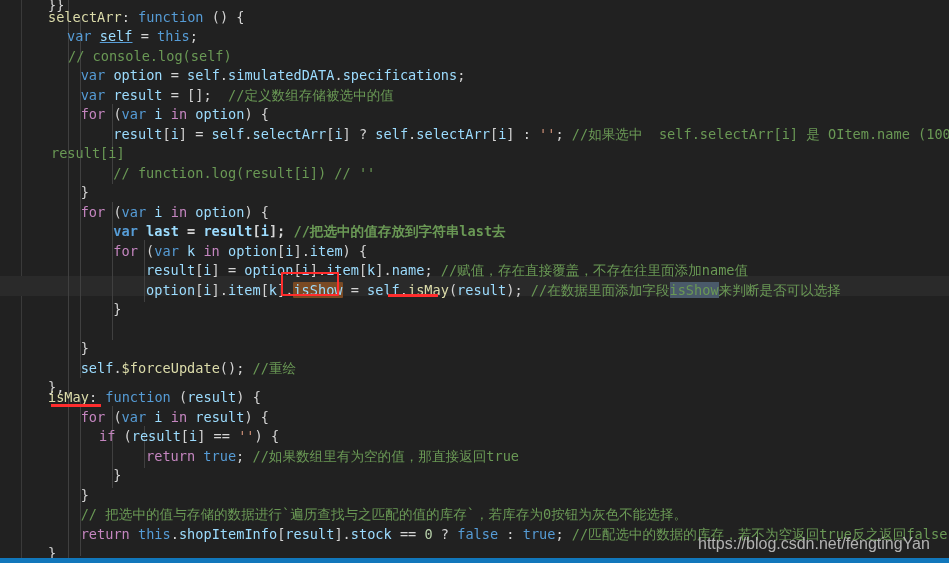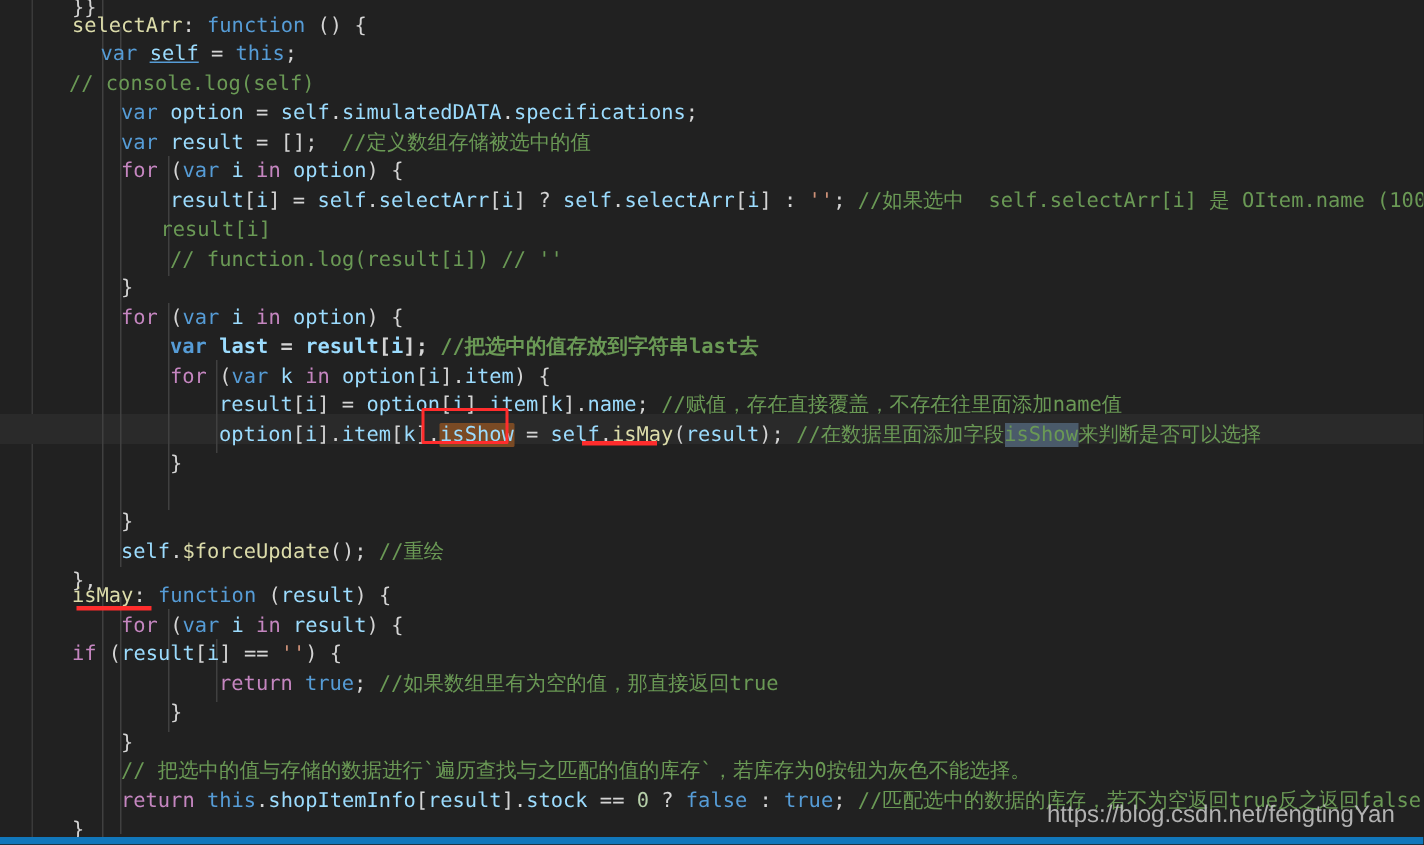--- a/index.html
+++ b/index.html
@@ -159,40 +159,40 @@
       <div class="indent-guide" style="left: 112px; top: 202px; height: 138px;"></div>
       <div class="indent-guide" style="left: 112px; top: 406px; height: 82px;"></div>
       <div class="indent-guide" style="left: 144px; top: 240px; height: 62px;"></div>
       <div class="indent-guide" style="left: 144px; top: 426px; height: 42px;"></div>
     </div>
 
   <div class="code-surface" id="code-surface">
       <div class="line" style="top: -4px;"><span class="txt" style="padding-left: 48px;"><span class="pun">}}</span></span></div>
       <div class="line" style="top: 8px;"><span class="txt" style="padding-left: 48px;"><span class="fn">selectArr</span><span class="pun">: </span><span class="kw2">function</span><span class="pun"> () {</span></span></div>
       <div class="line" style="top: 27px;"><span class="txt" style="padding-left: 67px;"><span class="kw2">var</span><span class="pun"> </span><span class="id underline-blue">self</span><span class="op"> = </span><span class="kw2">this</span><span class="pun">;</span></span></div>
-      <div class="line" style="top: 47px;"><span class="txt" style="padding-left: 46px;"><span class="cmt">// console.log(self)</span></span></div>
+      <div class="line" style="top: 47px;"><span class="txt" style="padding-left: 68px;"><span class="cmt">// console.log(self)</span></span></div>
       <div class="line" style="top: 66px;"><span class="txt" style="padding-left: 80.68px;"><span class="kw2">var</span><span class="pun"> </span><span class="id">option</span><span class="op"> = </span><span class="id">self</span><span class="pun">.</span><span class="id">simulatedDATA</span><span class="pun">.</span><span class="id">specifications</span><span class="pun">;</span></span></div>
       <div class="line" style="top: 86px;"><span class="txt" style="padding-left: 80.68px;"><span class="kw2">var</span><span class="pun"> </span><span class="id">result</span><span class="pun"> = [];  </span><span class="cmt">//定义数组存储被选中的值</span></span></div>
       <div class="line" style="top: 105px;"><span class="txt" style="padding-left: 80.68px;"><span class="kw">for</span><span class="pun"> (</span><span class="kw2">var</span><span class="pun"> </span><span class="id">i</span><span class="pun"> </span><span class="kw">in</span><span class="pun"> </span><span class="id">option</span><span class="pun">) {</span></span></div>
       <div class="line" style="top: 125px;"><span class="txt" style="padding-left: 113.36px;"><span class="id">result</span><span class="pun">[</span><span class="id">i</span><span class="op">] = </span><span class="id">self</span><span class="pun">.</span><span class="id">selectArr</span><span class="pun">[</span><span class="id">i</span><span class="op">] ? </span><span class="id">self</span><span class="pun">.</span><span class="id">selectArr</span><span class="pun">[</span><span class="id">i</span><span class="op">] : </span><span class="str">''</span><span class="pun">; </span><span class="cmt">//如果选中  self.selectArr[i] 是 OItem.name (100或200)</span></span></div>
-      <div class="line" style="top: 144px;"><span class="txt" style="padding-left: 107px;"><span class="cmt">result[i]</span></span></div>
+      <div class="line" style="top: 144px;"><span class="txt" style="padding-left: 51px;"><span class="cmt">result[i]</span></span></div>
       <div class="line" style="top: 164px;"><span class="txt" style="padding-left: 113.36px;"><span class="cmt">// function.log(result[i]) // ''</span></span></div>
       <div class="line" style="top: 183px;"><span class="txt" style="padding-left: 80.68px;"><span class="pun">}</span></span></div>
       <div class="line" style="top: 203px;"><span class="txt" style="padding-left: 80.68px;"><span class="kw">for</span><span class="pun"> (</span><span class="kw2">var</span><span class="pun"> </span><span class="id">i</span><span class="pun"> </span><span class="kw">in</span><span class="pun"> </span><span class="id">option</span><span class="pun">) {</span></span></div>
       <div class="line" style="top: 222px;"><span class="txt" style="padding-left: 113.36px; font-weight: bold;"><span class="kw2">var</span><span class="pun"> </span><span class="id">last</span><span class="op"> = </span><span class="id">result</span><span class="pun">[</span><span class="id">i</span><span class="pun">]; </span><span class="cmt">//把选中的值存放到字符串last去</span></span></div>
       <div class="line" style="top: 242px;"><span class="txt" style="padding-left: 113.36px;"><span class="kw">for</span><span class="pun"> (</span><span class="kw2">var</span><span class="pun"> </span><span class="id">k</span><span class="pun"> </span><span class="kw">in</span><span class="pun"> </span><span class="id">option</span><span class="pun">[</span><span class="id">i</span><span class="pun">].</span><span class="id">item</span><span class="pun">) {</span></span></div>
       <div class="line" style="top: 261px;"><span class="txt" style="padding-left: 146.04px;"><span class="id">result</span><span class="pun">[</span><span class="id">i</span><span class="op">] = </span><span class="id">option</span><span class="pun">[</span><span class="id">i</span><span class="pun">].</span><span class="id">item</span><span class="pun">[</span><span class="id">k</span><span class="pun">].</span><span class="id">name</span><span class="pun">; </span><span class="cmt">//赋值，存在直接覆盖，不存在往里面添加name值</span></span></div>
       <div class="line" style="top: 281px;"><span class="txt" style="padding-left: 146.04px;"><span class="id">option</span><span class="pun">[</span><span class="id">i</span><span class="pun">].</span><span class="id">item</span><span class="pun">[</span><span class="id">k</span><span class="pun">].</span><span class="id word-hl" style="background: rgb(122, 74, 36);">isShow</span><span class="op"> = </span><span class="id">self</span><span class="pun">.</span><span class="fn">isMay</span><span class="pun">(</span><span class="id">result</span><span class="pun">); </span><span class="cmt">//在数据里面添加字段</span><span class="cmt sel-hl" style="background: rgb(74, 90, 106);">isShow</span><span class="cmt">来判断是否可以选择</span></span></div>
       <div class="line" style="top: 300px;"><span class="txt" style="padding-left: 113.36px;"><span class="pun">}</span></span></div>
       <div class="line" style="top: 339px;"><span class="txt" style="padding-left: 80.68px;"><span class="pun">}</span></span></div>
       <div class="line" style="top: 359px;"><span class="txt" style="padding-left: 80.68px;"><span class="id">self</span><span class="pun">.</span><span class="fn">$forceUpdate</span><span class="pun">(); </span><span class="cmt">//重绘</span></span></div>
       <div class="line" style="top: 378px;"><span class="txt" style="padding-left: 48px;"><span class="pun">},</span></span></div>
       <div class="line" style="top: 388px;"><span class="txt" style="padding-left: 48px;"><span class="fn">isMay</span><span class="pun">: </span><span class="kw2">function</span><span class="pun"> (</span><span class="id">result</span><span class="pun">) {</span></span></div>
       <div class="line" style="top: 408px;"><span class="txt" style="padding-left: 80.68px;"><span class="kw">for</span><span class="pun"> (</span><span class="kw2">var</span><span class="pun"> </span><span class="id">i</span><span class="pun"> </span><span class="kw">in</span><span class="pun"> </span><span class="id">result</span><span class="pun">) {</span></span></div>
-      <div class="line" style="top: 427px;"><span class="txt" style="padding-left: 48px;"><span class="kw">if</span><span class="pun"> (</span><span class="id">result</span><span class="pun">[</span><span class="id">i</span><span class="op">] == </span><span class="str">''</span><span class="pun">) {</span></span></div>
+      <div class="line" style="top: 427px;"><span class="txt" style="padding-left: 99px;"><span class="kw">if</span><span class="pun"> (</span><span class="id">result</span><span class="pun">[</span><span class="id">i</span><span class="op">] == </span><span class="str">''</span><span class="pun">) {</span></span></div>
       <div class="line" style="top: 447px;"><span class="txt" style="padding-left: 146.04px;"><span class="kw">return</span><span class="pun"> </span><span class="kw2">true</span><span class="pun">; </span><span class="cmt">//如果数组里有为空的值，那直接返回true</span></span></div>
       <div class="line" style="top: 466px;"><span class="txt" style="padding-left: 113.36px;"><span class="pun">}</span></span></div>
       <div class="line" style="top: 486px;"><span class="txt" style="padding-left: 80.68px;"><span class="pun">}</span></span></div>
       <div class="line" style="top: 505px;"><span class="txt" style="padding-left: 80.68px;"><span class="cmt">// 把选中的值与存储的数据进行`遍历查找与之匹配的值的库存`，若库存为0按钮为灰色不能选择。</span></span></div>
       <div class="line" style="top: 525px;"><span class="txt" style="padding-left: 80.68px;"><span class="kw">return</span><span class="pun"> </span><span class="kw2">this</span><span class="pun">.</span><span class="id">shopItemInfo</span><span class="pun">[</span><span class="id">result</span><span class="pun">].</span><span class="id">stock</span><span class="op"> == </span><span class="num">0</span><span class="op"> ? </span><span class="kw2">false</span><span class="op"> : </span><span class="kw2">true</span><span class="pun">; </span><span class="cmt">//匹配选中的数据的库存，若不为空返回true反之返回false</span></span></div>
       <div class="line" style="top: 544px;"><span class="txt" style="padding-left: 48px;"><span class="pun">}</span></span></div>
     </div>
 
   <div class="annot-rect" id="annot-rect-isshow" style="left: 281px; top: 272px; width: 54px; height: 20px; border-color: rgb(255, 45, 45);"></div>
 

